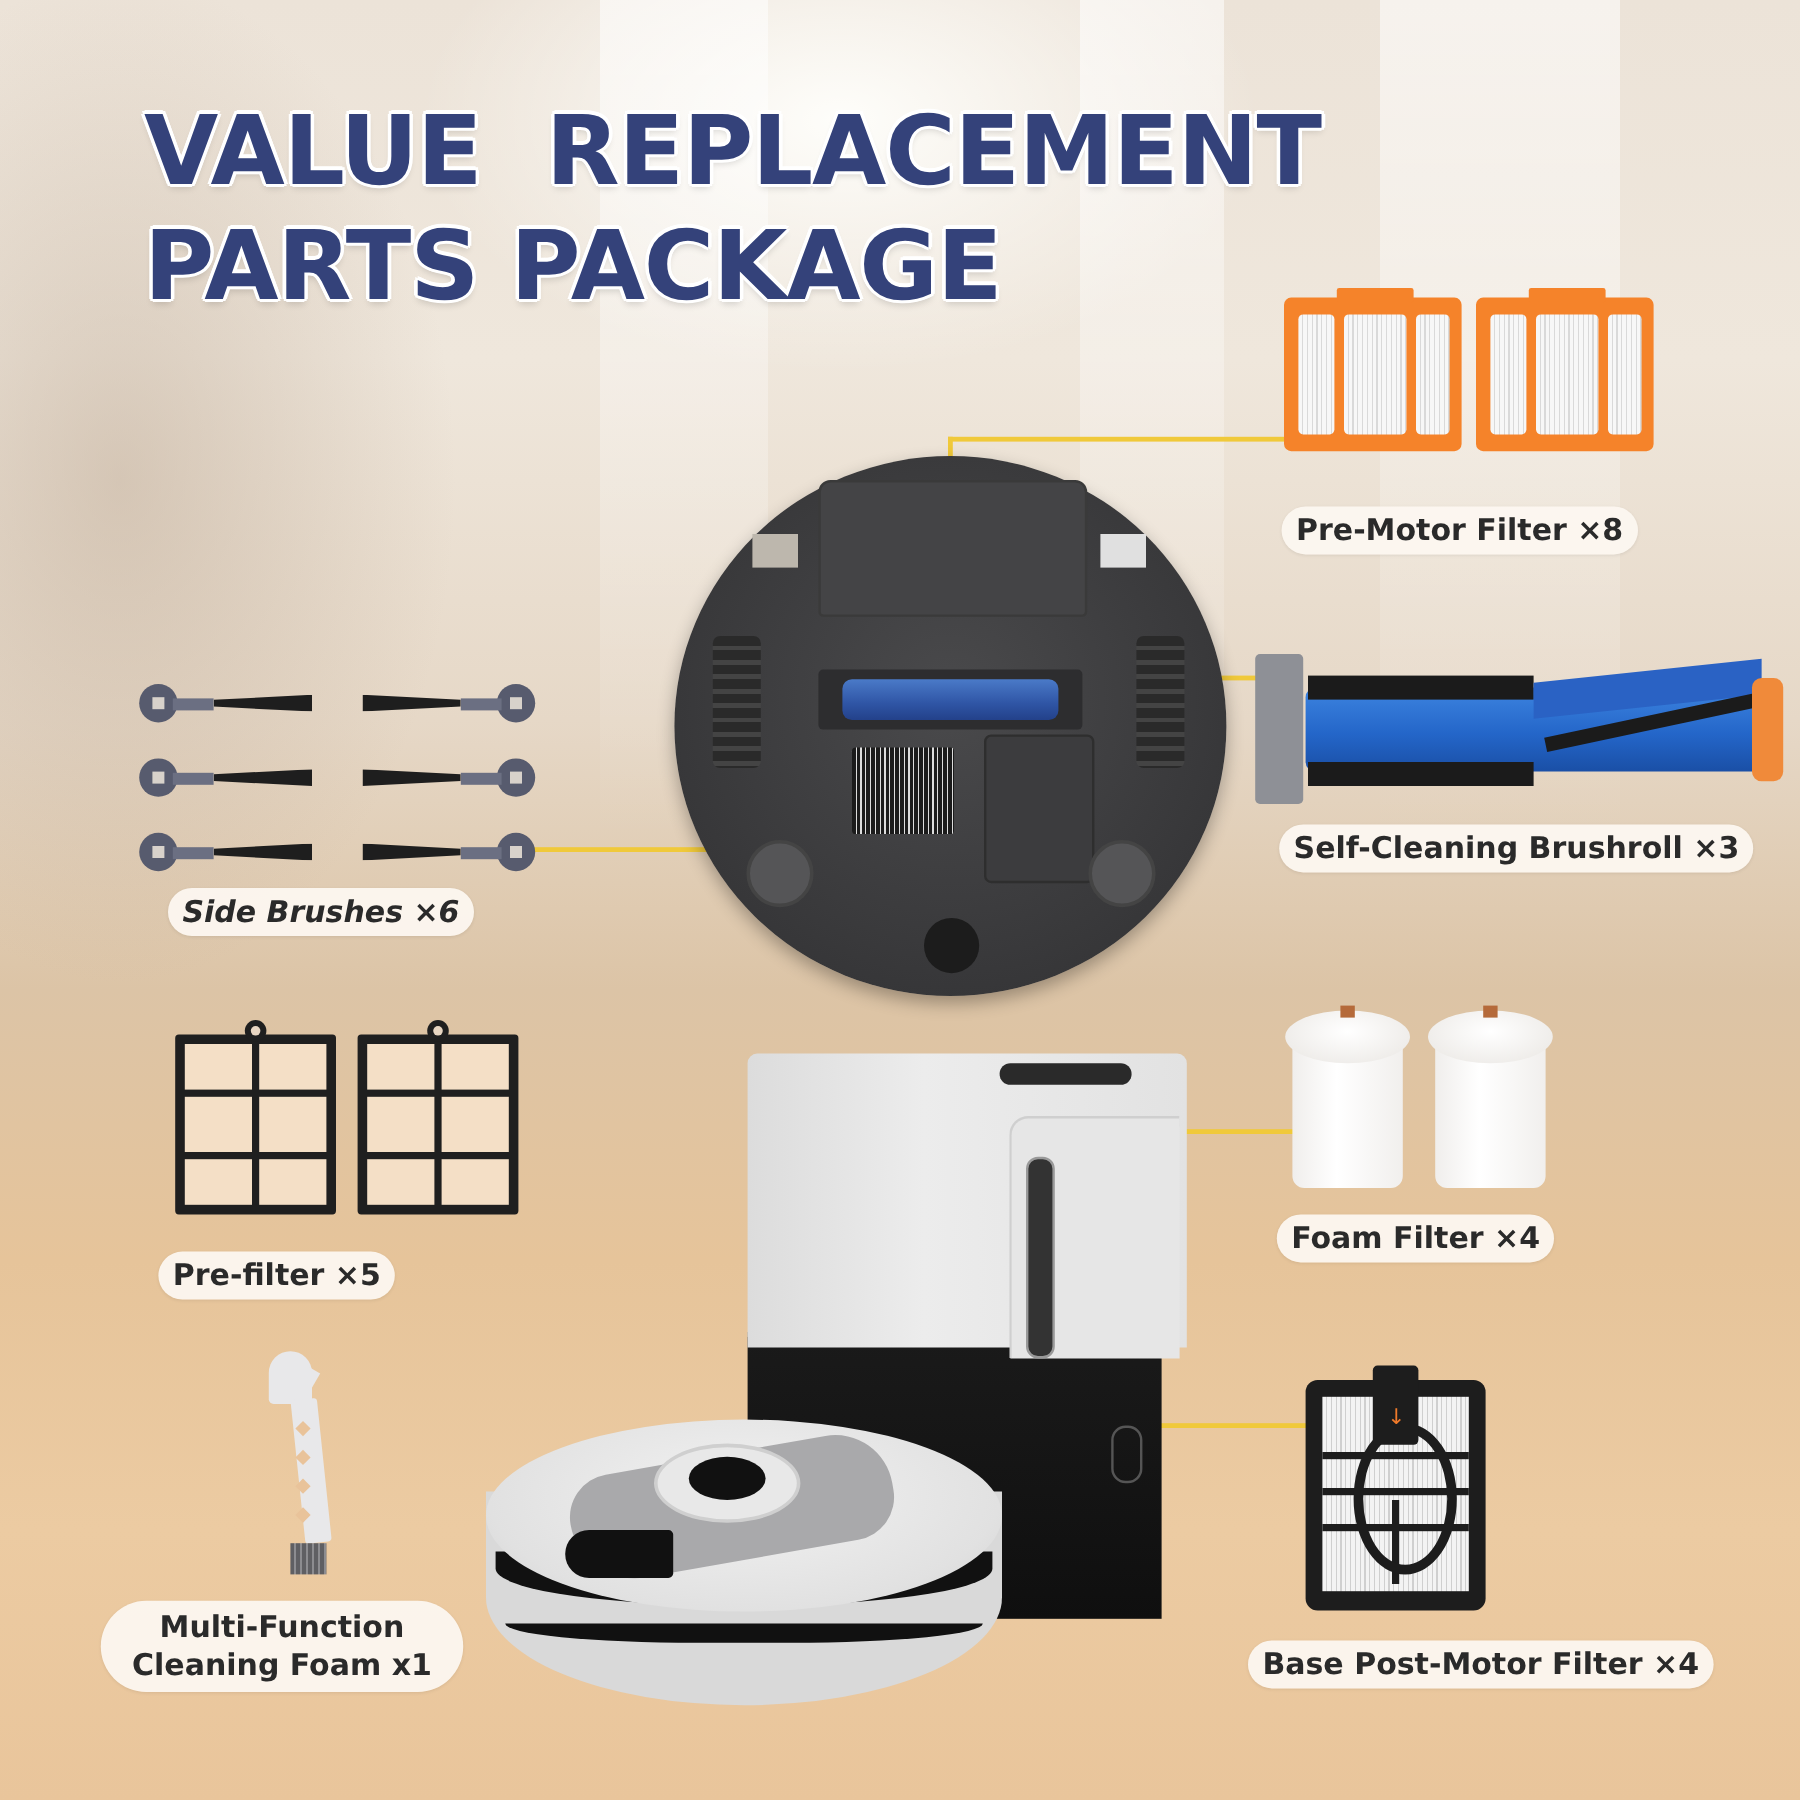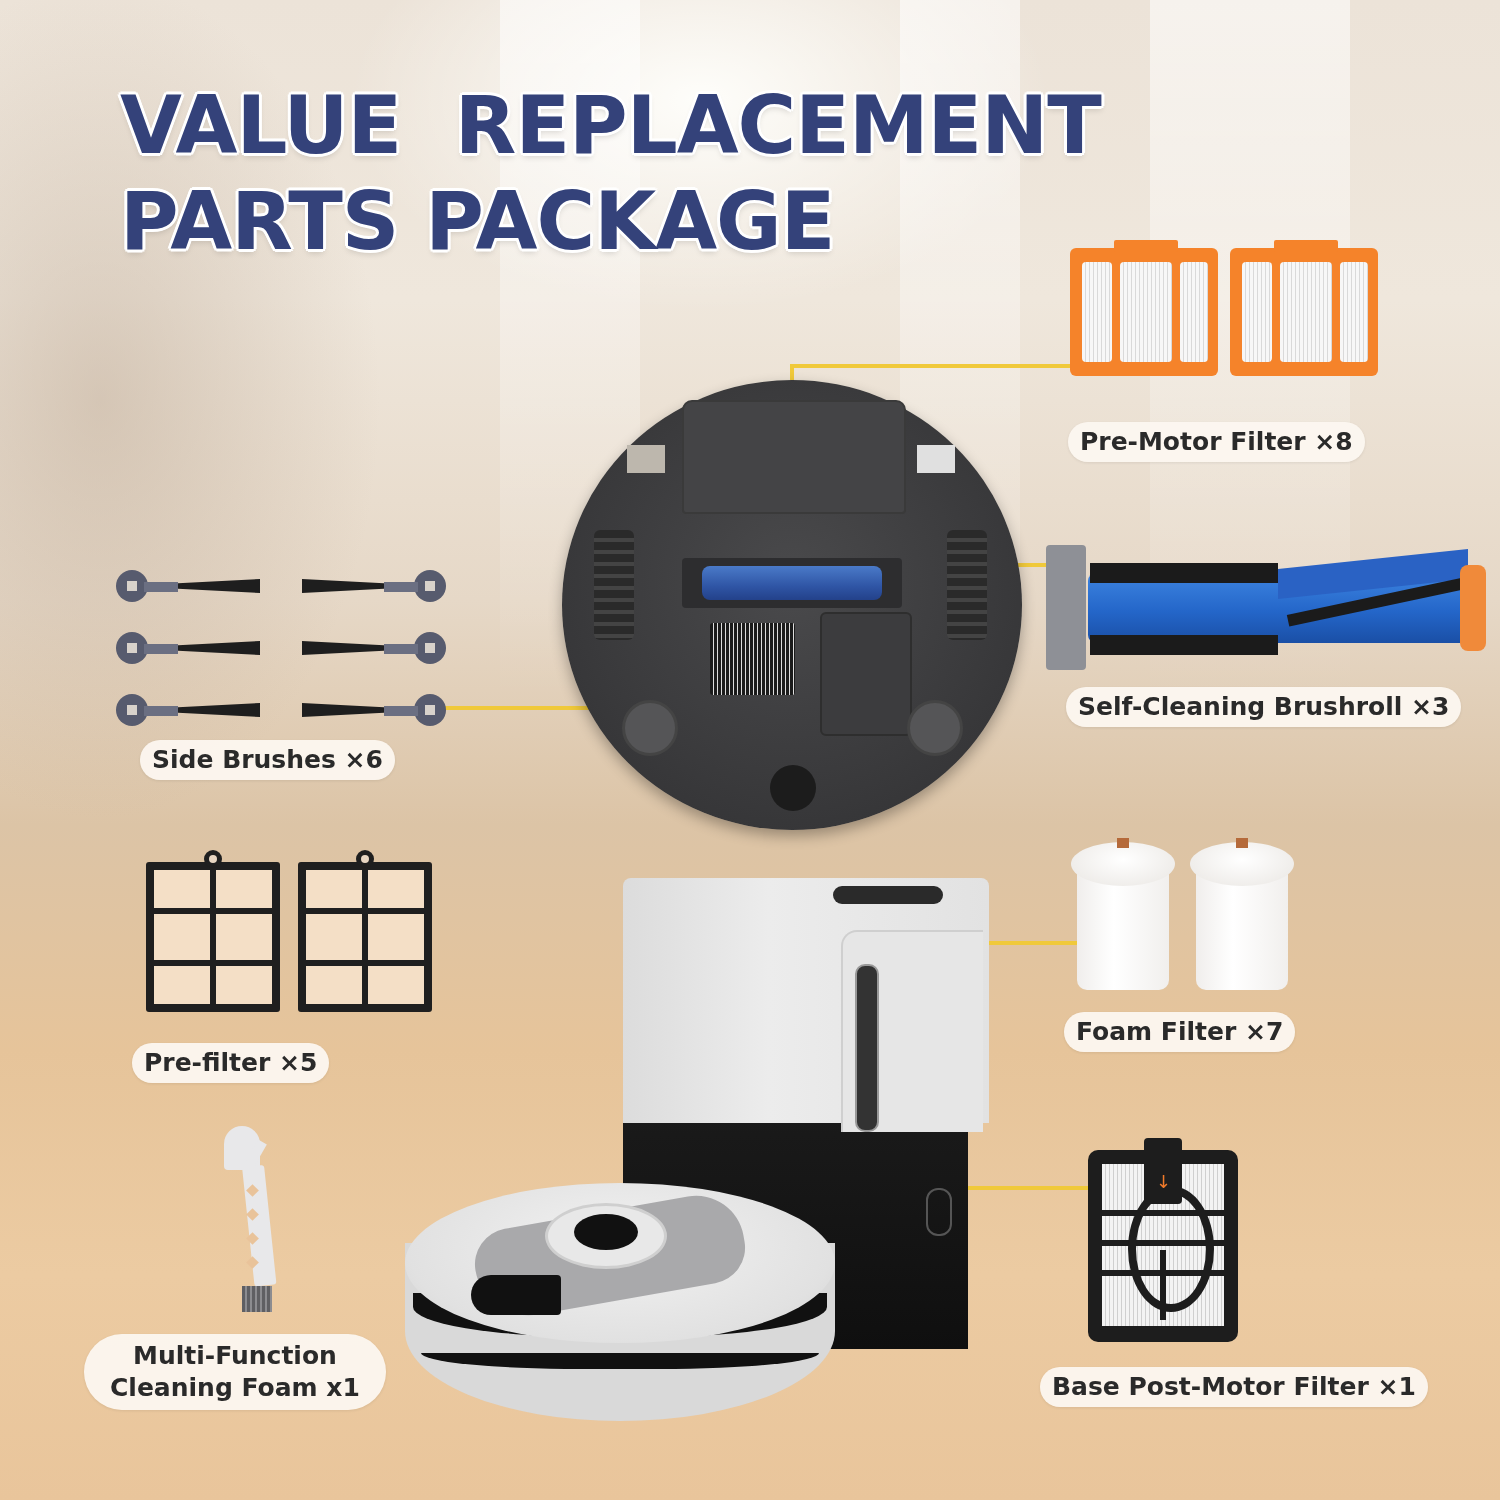--- a/index.html
+++ b/index.html
@@ -191,21 +191,21 @@
       <div class="hub"></div>
       <div class="arm"></div>
       <div class="bristle"></div>
     </div>
   <div class="sbr right" style="left:298px;top:700px;">
       <div class="hub"></div>
       <div class="arm"></div>
       <div class="bristle"></div>
     </div>
 </div>
-<div class="label" style="left:140px;top:740px;">Side Brushes ×6</div>
+<div class="label" style="left:140px;top:740px;font-style:italic;">Side Brushes ×6</div>
 
 <div class="brushroll">
   <div class="cap"></div>
   <div class="body"></div>
   <div class="bt"></div>
   <div class="bb"></div>
   <div class="fin"></div>
   <div class="diag"></div>
   <div class="end"></div>
 </div>
@@ -238,21 +238,21 @@
     <div class="cyl"></div>
       <div class="lid"></div>
       <div class="clip"></div>
   </div>
   <div class="foam" style="left:1192px;top:842px;">
     <div class="cyl"></div>
       <div class="lid"></div>
       <div class="clip"></div>
   </div>
 </div>
-<div class="label" style="left:1064px;top:1012px;">Foam Filter ×7</div>
+<div class="label" style="left:1064px;top:1012px;">Foam Filter ×4</div>
 
 <div>
   <div class="station-base">
       <div class="port"></div>
     </div>
   <div class="station-top">
     <div class="panel"></div>
     <div class="door"></div>
     <div class="window"></div>
   </div>
@@ -270,21 +270,21 @@
 <div class="postf">
   <div class="grid"></div>
   <div class="bar" style="left:14px;top:60px;width:122px;height:6px;"></div>
   <div class="bar" style="left:14px;top:90px;width:122px;height:6px;"></div>
   <div class="bar" style="left:14px;top:120px;width:122px;height:6px;"></div>
   <div class="bar" style="left:72px;top:100px;width:6px;height:70px;"></div>
   <div class="oval"></div>
   <div class="tab"></div>
   <div class="arrow">↓</div>
 </div>
-<div class="label" style="left:1040px;top:1367px;">Base Post-Motor Filter ×1</div>
+<div class="label" style="left:1040px;top:1367px;">Base Post-Motor Filter ×4</div>
 
 <div class="tool">
   <div class="head"></div>
   <div class="hook"></div>
   <div class="shaft"></div>
   <div class="hole" style="top:60px;"></div>
   <div class="hole" style="top:84px;"></div>
   <div class="hole" style="top:108px;"></div>
   <div class="hole" style="top:132px;"></div>
   <div class="bristles"></div>

